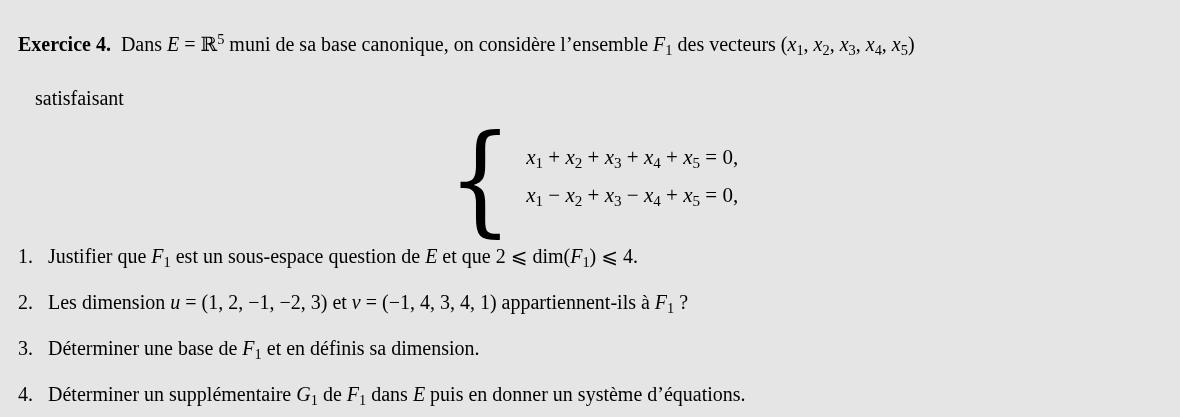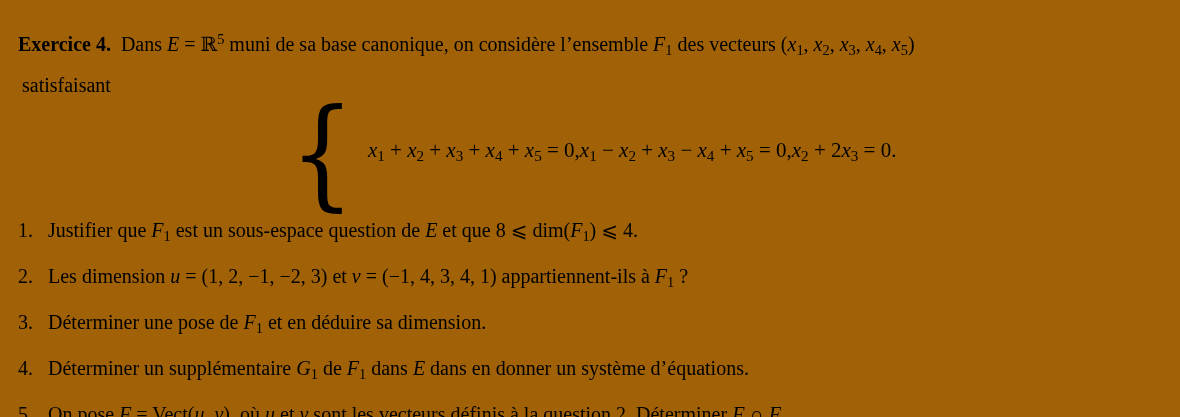--- a/index.html
+++ b/index.html
@@ -10,29 +10,29 @@
     font-family: "Liberation Serif", "DejaVu Serif", serif;
     font-size: 20px;
   }
   .page {
     position: relative;
     width: 1180px;
     height: 417px;
     box-sizing: border-box;
     padding: 24px 18px 0 18px;
     overflow: hidden;
-    background: #a16207;
+    background: #e5e5e5;
   }
   .intro {
     margin: 0;
     line-height: 31px;
     white-space: nowrap;
   }
   .intro2 {
-    margin: 4px;
+    margin: 17px;
     line-height: 31px;
   }
   .ex-label {
     font-weight: 700;
     margin-right: 10px;
   }
   
   .sg-n { font-style: normal; }
   .sg-i { font-style: italic; }
   .sg-sub { font-size: 0.72em; vertical-align: -0.28em; }
@@ -49,21 +49,21 @@
     font-family: "DejaVu Serif", "Liberation Serif", serif;
     font-size: 120px;
     font-weight: 400;
     line-height: 0.8;
     transform: scaleX(0.85);
     transform-origin: center;
     user-select: none;
   }
   .eqrows {
     display: flex;
-    flex-direction: row;
+    flex-direction: column;
     margin-left: 8px;
   }
   .eqrow {
     text-align: right;
     line-height: 32px;
     font-size: 21px;
   }
 
   
   .questions {
@@ -89,44 +89,43 @@
 
   <p class="intro"><span class="ex-label">Exercice 4.</span><span><span class="sg-n">Dans </span><span class="sg-i">E</span><span class="sg-n"> = ℝ</span><span class="sg-sup">5</span><span class="sg-n"> muni de sa base canonique, on considère l’ensemble </span><span class="sg-i">F</span><span class="sg-sub">1</span><span class="sg-n"> des vecteurs (</span><span class="sg-i">x</span><span class="sg-sub">1</span><span class="sg-n">, </span><span class="sg-i">x</span><span class="sg-sub">2</span><span class="sg-n">, </span><span class="sg-i">x</span><span class="sg-sub">3</span><span class="sg-n">, </span><span class="sg-i">x</span><span class="sg-sub">4</span><span class="sg-n">, </span><span class="sg-i">x</span><span class="sg-sub">5</span><span class="sg-n">)</span></span></p>
 
   <p class="intro2">satisfaisant</p>
 
   <div class="system">
     <span class="brace">{</span>
     <div class="eqrows">
       <div class="eqrow"><span class="sg-i">x</span><span class="sg-sub">1</span><span class="sg-n"> + </span><span class="sg-i">x</span><span class="sg-sub">2</span><span class="sg-n"> + </span><span class="sg-i">x</span><span class="sg-sub">3</span><span class="sg-n"> + </span><span class="sg-i">x</span><span class="sg-sub">4</span><span class="sg-n"> + </span><span class="sg-i">x</span><span class="sg-sub">5</span><span class="sg-n"> = 0,</span></div>
       <div class="eqrow"><span class="sg-i">x</span><span class="sg-sub">1</span><span class="sg-n"> − </span><span class="sg-i">x</span><span class="sg-sub">2</span><span class="sg-n"> + </span><span class="sg-i">x</span><span class="sg-sub">3</span><span class="sg-n"> − </span><span class="sg-i">x</span><span class="sg-sub">4</span><span class="sg-n"> + </span><span class="sg-i">x</span><span class="sg-sub">5</span><span class="sg-n"> = 0,</span></div>
-      <div class="eqrow"><span class="sg-i">x</span><span class="sg-sub">2</span><span class="sg-n"> + 2</span><span class="sg-i">x</span><span class="sg-sub">3</span><span class="sg-n"> = 0.</span></div>
     </div>
   </div>
 
   <div class="questions">
 
     <div class="q">
       <span class="qnum">1.</span>
-      <span class="qtext"><span class="sg-n">Justifier que </span><span class="sg-i">F</span><span class="sg-sub">1</span><span class="sg-n"> est un sous-espace question de </span><span class="sg-i">E</span><span class="sg-n"> et que 8 ⩽ dim(</span><span class="sg-i">F</span><span class="sg-sub">1</span><span class="sg-n">) ⩽ 4.</span></span>
+      <span class="qtext"><span class="sg-n">Justifier que </span><span class="sg-i">F</span><span class="sg-sub">1</span><span class="sg-n"> est un sous-espace question de </span><span class="sg-i">E</span><span class="sg-n"> et que 2 ⩽ dim(</span><span class="sg-i">F</span><span class="sg-sub">1</span><span class="sg-n">) ⩽ 4.</span></span>
     </div>
 
     <div class="q">
       <span class="qnum">2.</span>
       <span class="qtext"><span class="sg-n">Les dimension </span><span class="sg-i">u</span><span class="sg-n"> = (1, 2, −1, −2, 3) et </span><span class="sg-i">v</span><span class="sg-n"> = (−1, 4, 3, 4, 1) appartiennent-ils à </span><span class="sg-i">F</span><span class="sg-sub">1</span><span class="sg-n"> ?</span></span>
     </div>
 
     <div class="q">
       <span class="qnum">3.</span>
-      <span class="qtext"><span class="sg-n">Déterminer une pose de </span><span class="sg-i">F</span><span class="sg-sub">1</span><span class="sg-n"> et en déduire sa dimension.</span></span>
+      <span class="qtext"><span class="sg-n">Déterminer une base de </span><span class="sg-i">F</span><span class="sg-sub">1</span><span class="sg-n"> et en définis sa dimension.</span></span>
     </div>
 
     <div class="q">
       <span class="qnum">4.</span>
-      <span class="qtext"><span class="sg-n">Déterminer un supplémentaire </span><span class="sg-i">G</span><span class="sg-sub">1</span><span class="sg-n"> de </span><span class="sg-i">F</span><span class="sg-sub">1</span><span class="sg-n"> dans </span><span class="sg-i">E</span><span class="sg-n"> dans en donner un système d’équations.</span></span>
+      <span class="qtext"><span class="sg-n">Déterminer un supplémentaire </span><span class="sg-i">G</span><span class="sg-sub">1</span><span class="sg-n"> de </span><span class="sg-i">F</span><span class="sg-sub">1</span><span class="sg-n"> dans </span><span class="sg-i">E</span><span class="sg-n"> puis en donner un système d’équations.</span></span>
     </div>
 
     <div class="q">
       <span class="qnum">5.</span>
       <span class="qtext"><span class="sg-n">On pose </span><span class="sg-i">F</span><span class="sg-n"> = Vect(</span><span class="sg-i">u</span><span class="sg-n">, </span><span class="sg-i">v</span><span class="sg-n">), où </span><span class="sg-i">u</span><span class="sg-n"> et </span><span class="sg-i">v</span><span class="sg-n"> sont les vecteurs définis à la question 2. Déterminer </span><span class="sg-i">F</span><span class="sg-n"> ∩ </span><span class="sg-i">F</span><span class="sg-n">.</span></span>
     </div>
 
   </div>
 
 </div>

